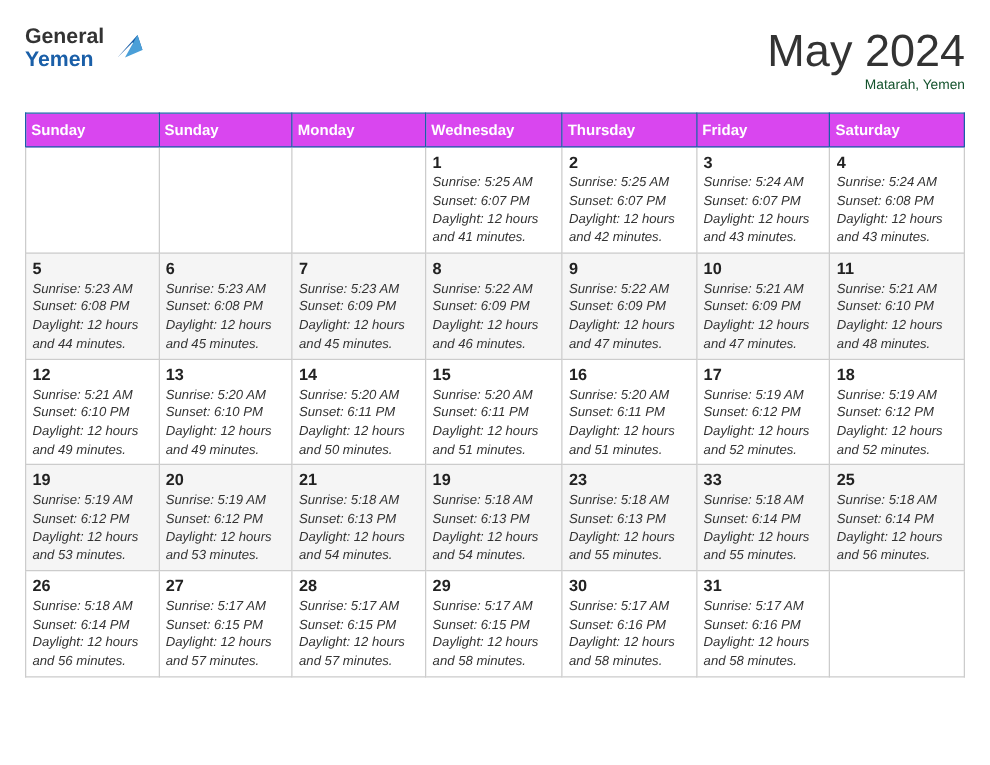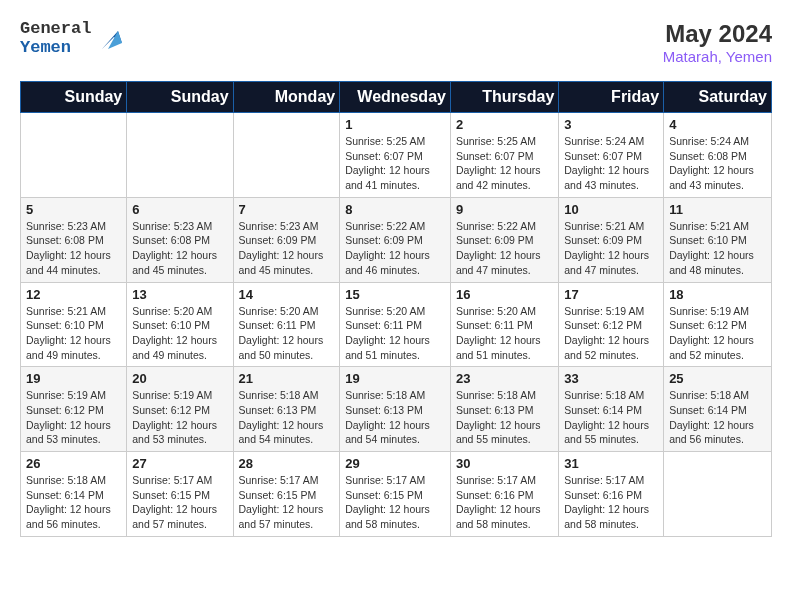--- a/index.html
+++ b/index.html
@@ -18,39 +18,39 @@
     }
     .logo {
       display: flex;
       align-items: center;
       gap: 0;
     }
     .title-block {
       text-align: right;
     }
     .month-year {
-      font-size: 24px;
-      font-weight: bold;
+      font-size: 36px;
+      font-weight: normal;
       color: #333;
     }
     .location {
-      font-size: 15px;
-      color: #8b5cf6;
+      font-size: 11px;
+      color: #14532d;
     }
     .calendar {
       width: 100%;
       border-collapse: collapse;
       font-size: 11px;
     }
     .calendar th {
-      background: #0f172a;
+      background: #d946ef;
       color: #fff;
       padding: 6px 4px;
-      text-align: right;
-      font-size: 16px;
+      text-align: left;
+      font-size: 12px;
       border: 1px solid #1a5fa8;
     }
     .calendar td {
       border: 1px solid #ccc;
       padding: 4px 5px;
       vertical-align: top;
       width: 113px;
       min-height: 80px;
       background: #fff;
     }
@@ -64,31 +64,32 @@
       font-size: 13px;
       font-weight: bold;
       color: #222;
       display: block;
       margin-bottom: 2px;
     }
     .day-info {
       color: #333;
       font-size: 10.5px;
       line-height: 1.4;
+      font-style: italic;
     }
     .empty-cell {
       background: #fff;
     }
   </style>
 </head>
 <body>
 
 <div class="header">
   <div class="logo">
-    <div style="display:flex;align-items:center;font-family:Liberation Mono, monospace;">
+    <div style="display:flex;">
       <div style="display:flex;flex-direction:column;line-height:1.1;">
         <span style="font-size:17px;font-weight:bold;color:#333;">General</span>
         <span style="font-size:17px;font-weight:bold;color:#1a5fa8;">Yemen</span>
       </div>
       <svg width="32" height="32" viewBox="0 0 32 32" style="margin-left:3px;">
         <polygon points="8,26 24,8 28,20 20,14" fill="#1a5fa8"></polygon>
         <polygon points="14,26 24,8 28,20" fill="#4a9fd8"></polygon>
       </svg>
     </div>
   </div>

